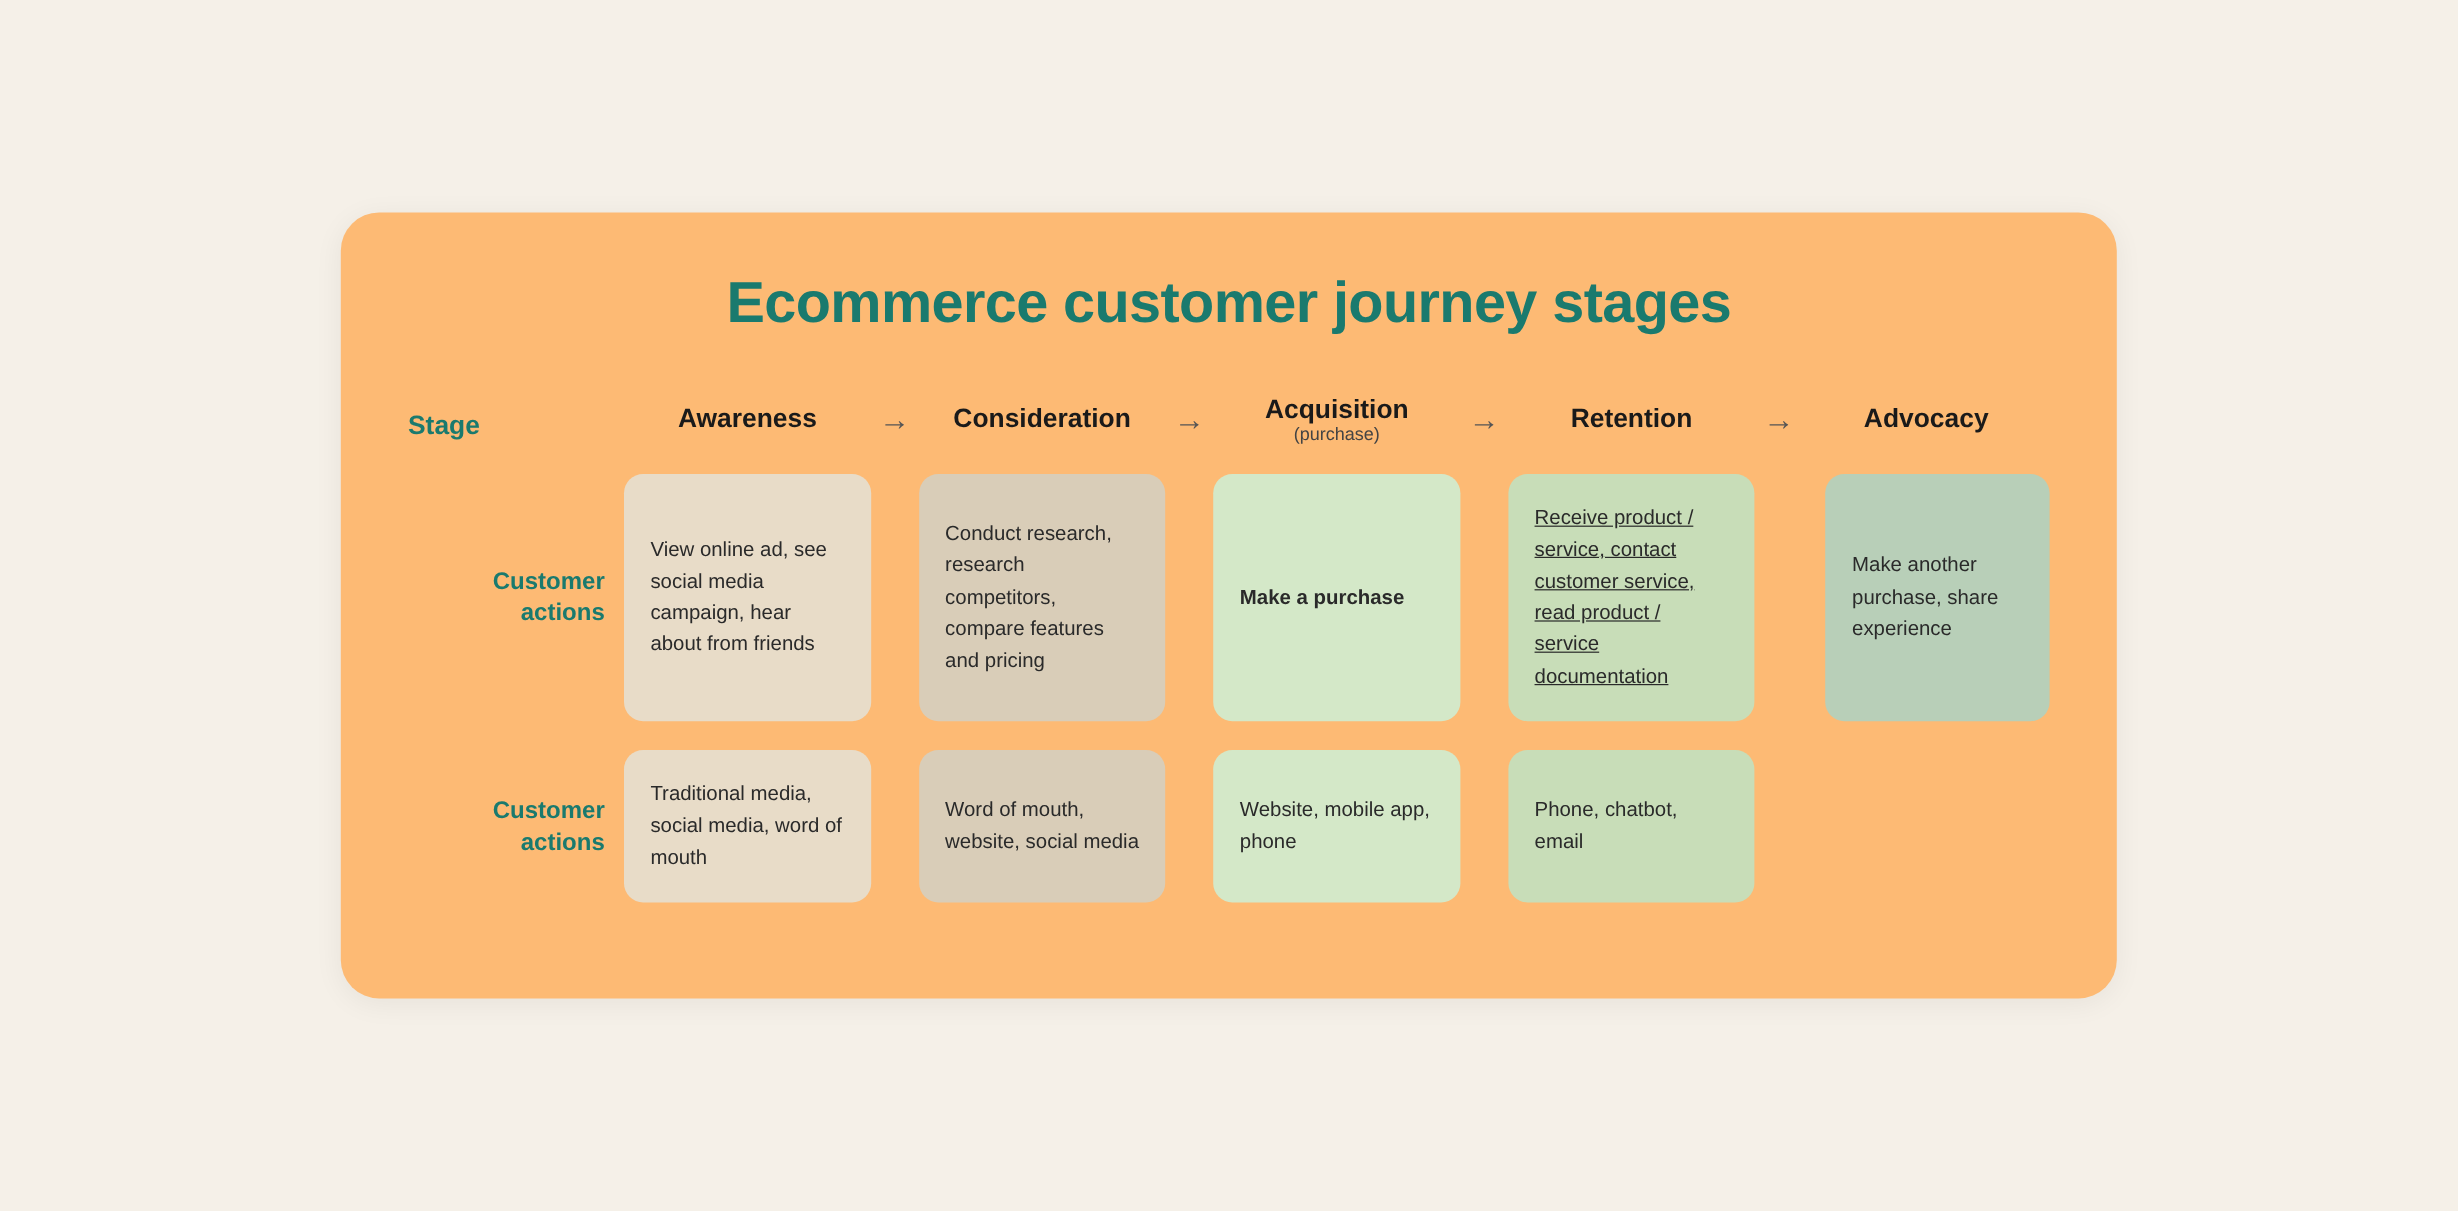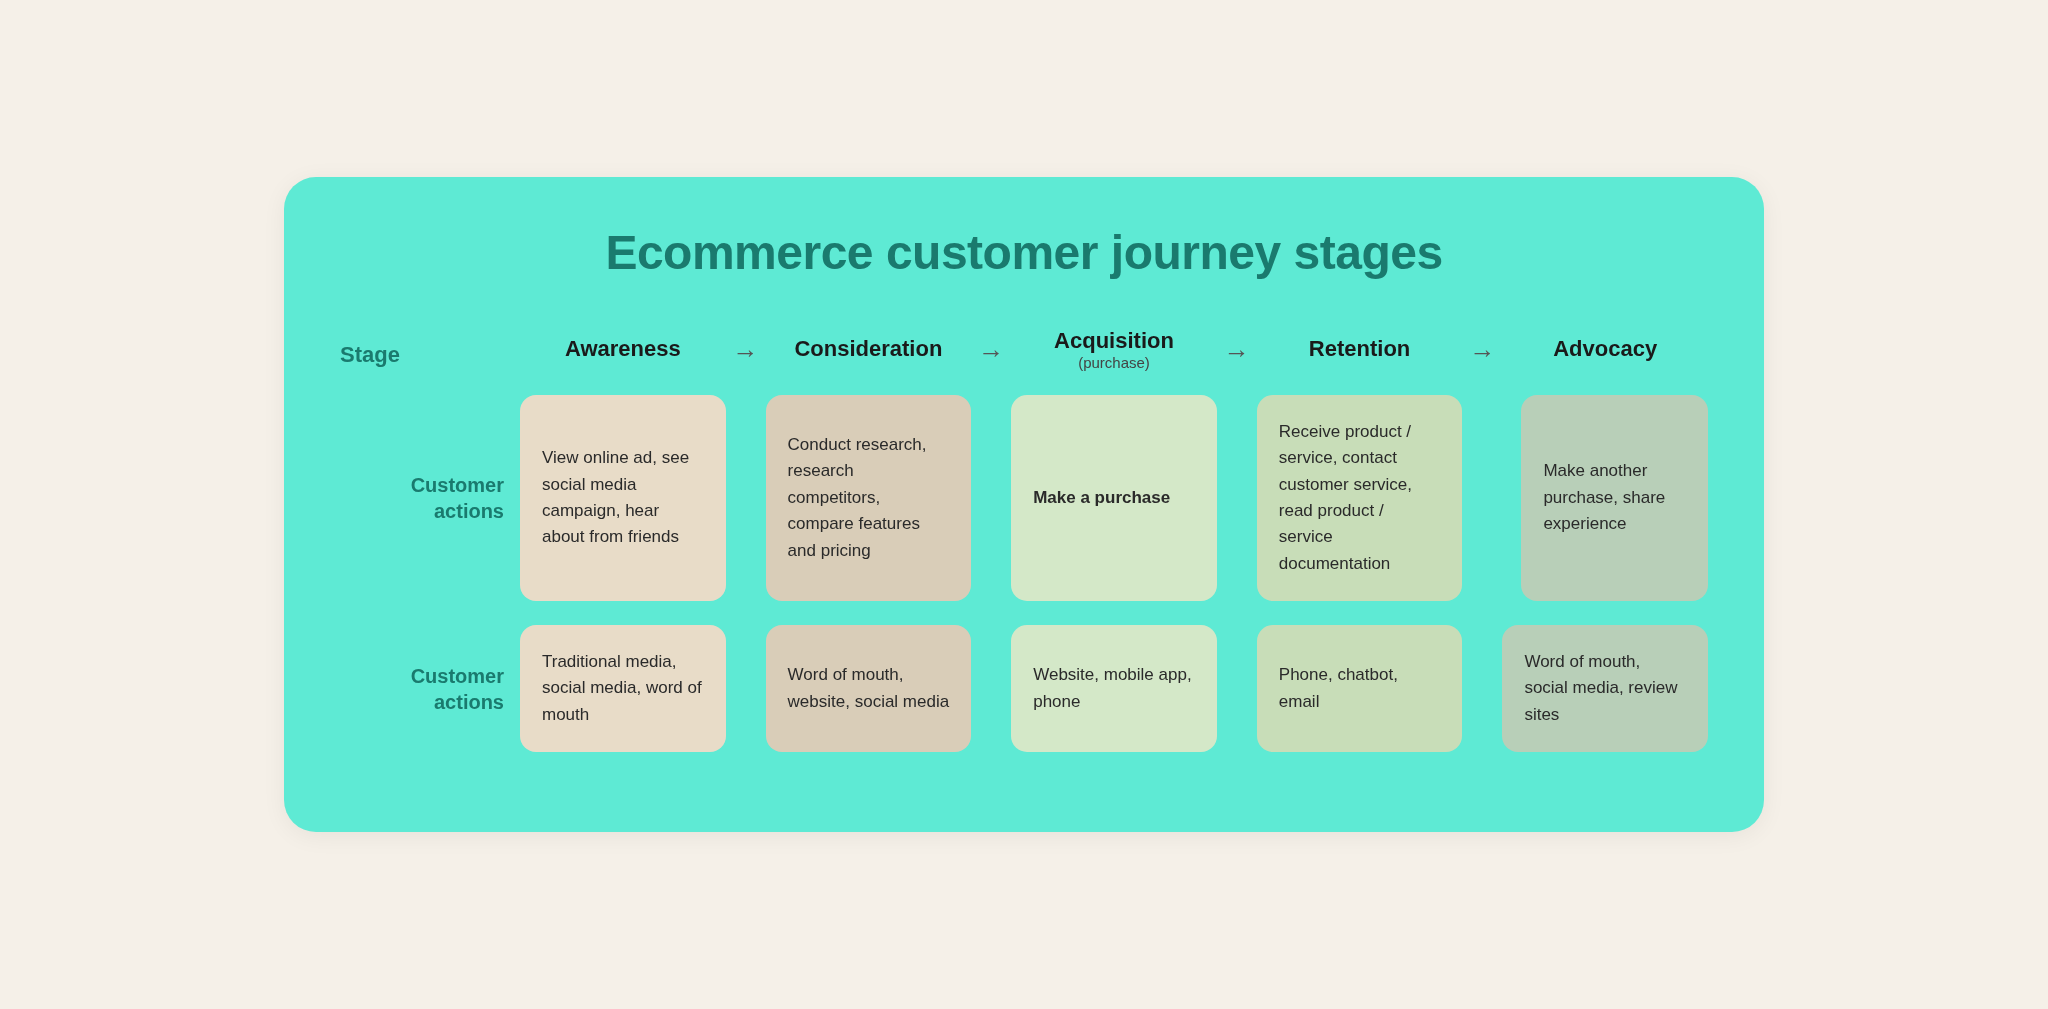--- a/index.html
+++ b/index.html
@@ -5,21 +5,21 @@
     * { box-sizing: border-box; margin: 0; padding: 0; }
     body {
       background: #f5f0e8;
       display: flex;
       justify-content: center;
       align-items: center;
       min-height: 100vh;
       font-family: 'Arial', sans-serif;
     }
     .card {
-      background: #5eead4;
+      background: #fdba74;
       border-radius: 32px;
       padding: 48px 56px 56px 56px;
       max-width: 1480px;
       width: 96%;
       box-shadow: 0 4px 24px rgba(0,0,0,0.06);
     }
     .main-title {
       text-align: center;
       color: #1a7a6e;
       font-size: 48px;
@@ -88,21 +88,21 @@
       display: flex;
       align-items: center;
     }
     .cell-gap {
       
     }
     
     .row1-awareness { background: #e8dcc8; }
     .row1-consideration { background: #d9cdb8; }
     .row1-acquisition { background: #d4e8c8; font-weight: bold; }
-    .row1-retention { background: #c8ddb8; }
+    .row1-retention { background: #c8ddb8; text-decoration: underline; }
     .row1-advocacy { background: #b8cfb8; margin-left: 19px; }
 
     
     .row2-awareness { background: #e8dcc8; }
     .row2-consideration { background: #d9cdb8; }
     .row2-acquisition { background: #d4e8c8; }
     .row2-retention { background: #c8ddb8; }
     .row2-advocacy { background: #b8cfb8; }
   </style>
 </head>
@@ -166,17 +166,16 @@
         <span class="row-label-text">Customer actions</span>
       </div>
       <div class="cell row2-awareness">Traditional media, social media, word of mouth</div>
       <div class="cell-gap"></div>
       <div class="cell row2-consideration">Word of mouth, website, social media</div>
       <div class="cell-gap"></div>
       <div class="cell row2-acquisition">Website, mobile app, phone</div>
       <div class="cell-gap"></div>
       <div class="cell row2-retention">Phone, chatbot, email</div>
       <div class="cell-gap"></div>
-      <div class="cell row2-advocacy">Word of mouth, social media, review sites</div>
     </div>
 
   </div>
 </div>
 
 </body></html>

